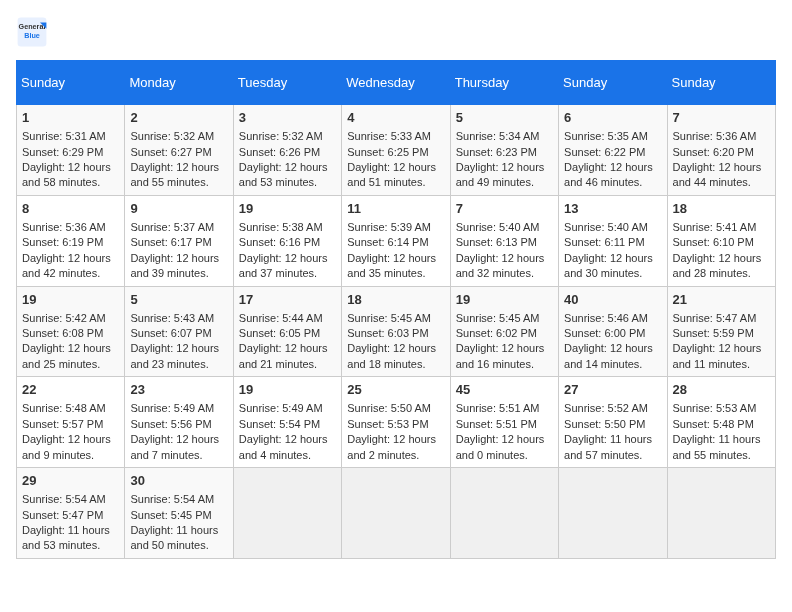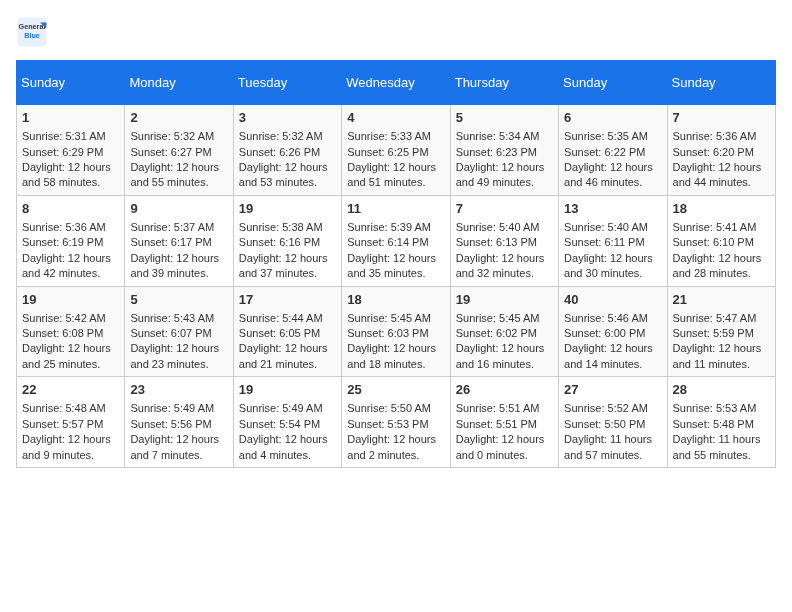--- a/index.html
+++ b/index.html
@@ -139,18 +139,27 @@
         <td><span class="day-num">18</span>Sunrise: 5:45 AM<br>Sunset: 6:03 PM<br>Daylight: 12 hours and 18 minutes.</td>
         <td><span class="day-num">19</span>Sunrise: 5:45 AM<br>Sunset: 6:02 PM<br>Daylight: 12 hours and 16 minutes.</td>
         <td><span class="day-num">40</span>Sunrise: 5:46 AM<br>Sunset: 6:00 PM<br>Daylight: 12 hours and 14 minutes.</td>
         <td><span class="day-num">21</span>Sunrise: 5:47 AM<br>Sunset: 5:59 PM<br>Daylight: 12 hours and 11 minutes.</td>
       </tr>
       <tr>
         <td><span class="day-num">22</span>Sunrise: 5:48 AM<br>Sunset: 5:57 PM<br>Daylight: 12 hours and 9 minutes.</td>
         <td><span class="day-num">23</span>Sunrise: 5:49 AM<br>Sunset: 5:56 PM<br>Daylight: 12 hours and 7 minutes.</td>
         <td><span class="day-num">19</span>Sunrise: 5:49 AM<br>Sunset: 5:54 PM<br>Daylight: 12 hours and 4 minutes.</td>
         <td><span class="day-num">25</span>Sunrise: 5:50 AM<br>Sunset: 5:53 PM<br>Daylight: 12 hours and 2 minutes.</td>
-        <td><span class="day-num">26</span>Sunrise: 5:51 AM<br>Sunset: 5:51 PM<br>Daylight: 12 hours and 0 minutes.</td>
+        <td><span class="day-num">45</span>Sunrise: 5:51 AM<br>Sunset: 5:51 PM<br>Daylight: 12 hours and 0 minutes.</td>
         <td><span class="day-num">27</span>Sunrise: 5:52 AM<br>Sunset: 5:50 PM<br>Daylight: 11 hours and 57 minutes.</td>
         <td><span class="day-num">28</span>Sunrise: 5:53 AM<br>Sunset: 5:48 PM<br>Daylight: 11 hours and 55 minutes.</td>
+      </tr>
+      <tr class="last-row">
+        <td><span class="day-num">29</span>Sunrise: 5:54 AM<br>Sunset: 5:47 PM<br>Daylight: 11 hours and 53 minutes.</td>
+        <td><span class="day-num">30</span>Sunrise: 5:54 AM<br>Sunset: 5:45 PM<br>Daylight: 11 hours and 50 minutes.</td>
+        <td class="empty-cell"></td>
+        <td class="empty-cell"></td>
+        <td class="empty-cell"></td>
+        <td class="empty-cell"></td>
+        <td class="empty-cell"></td>
       </tr>
     </tbody>
 </table>
 
 </body></html>

